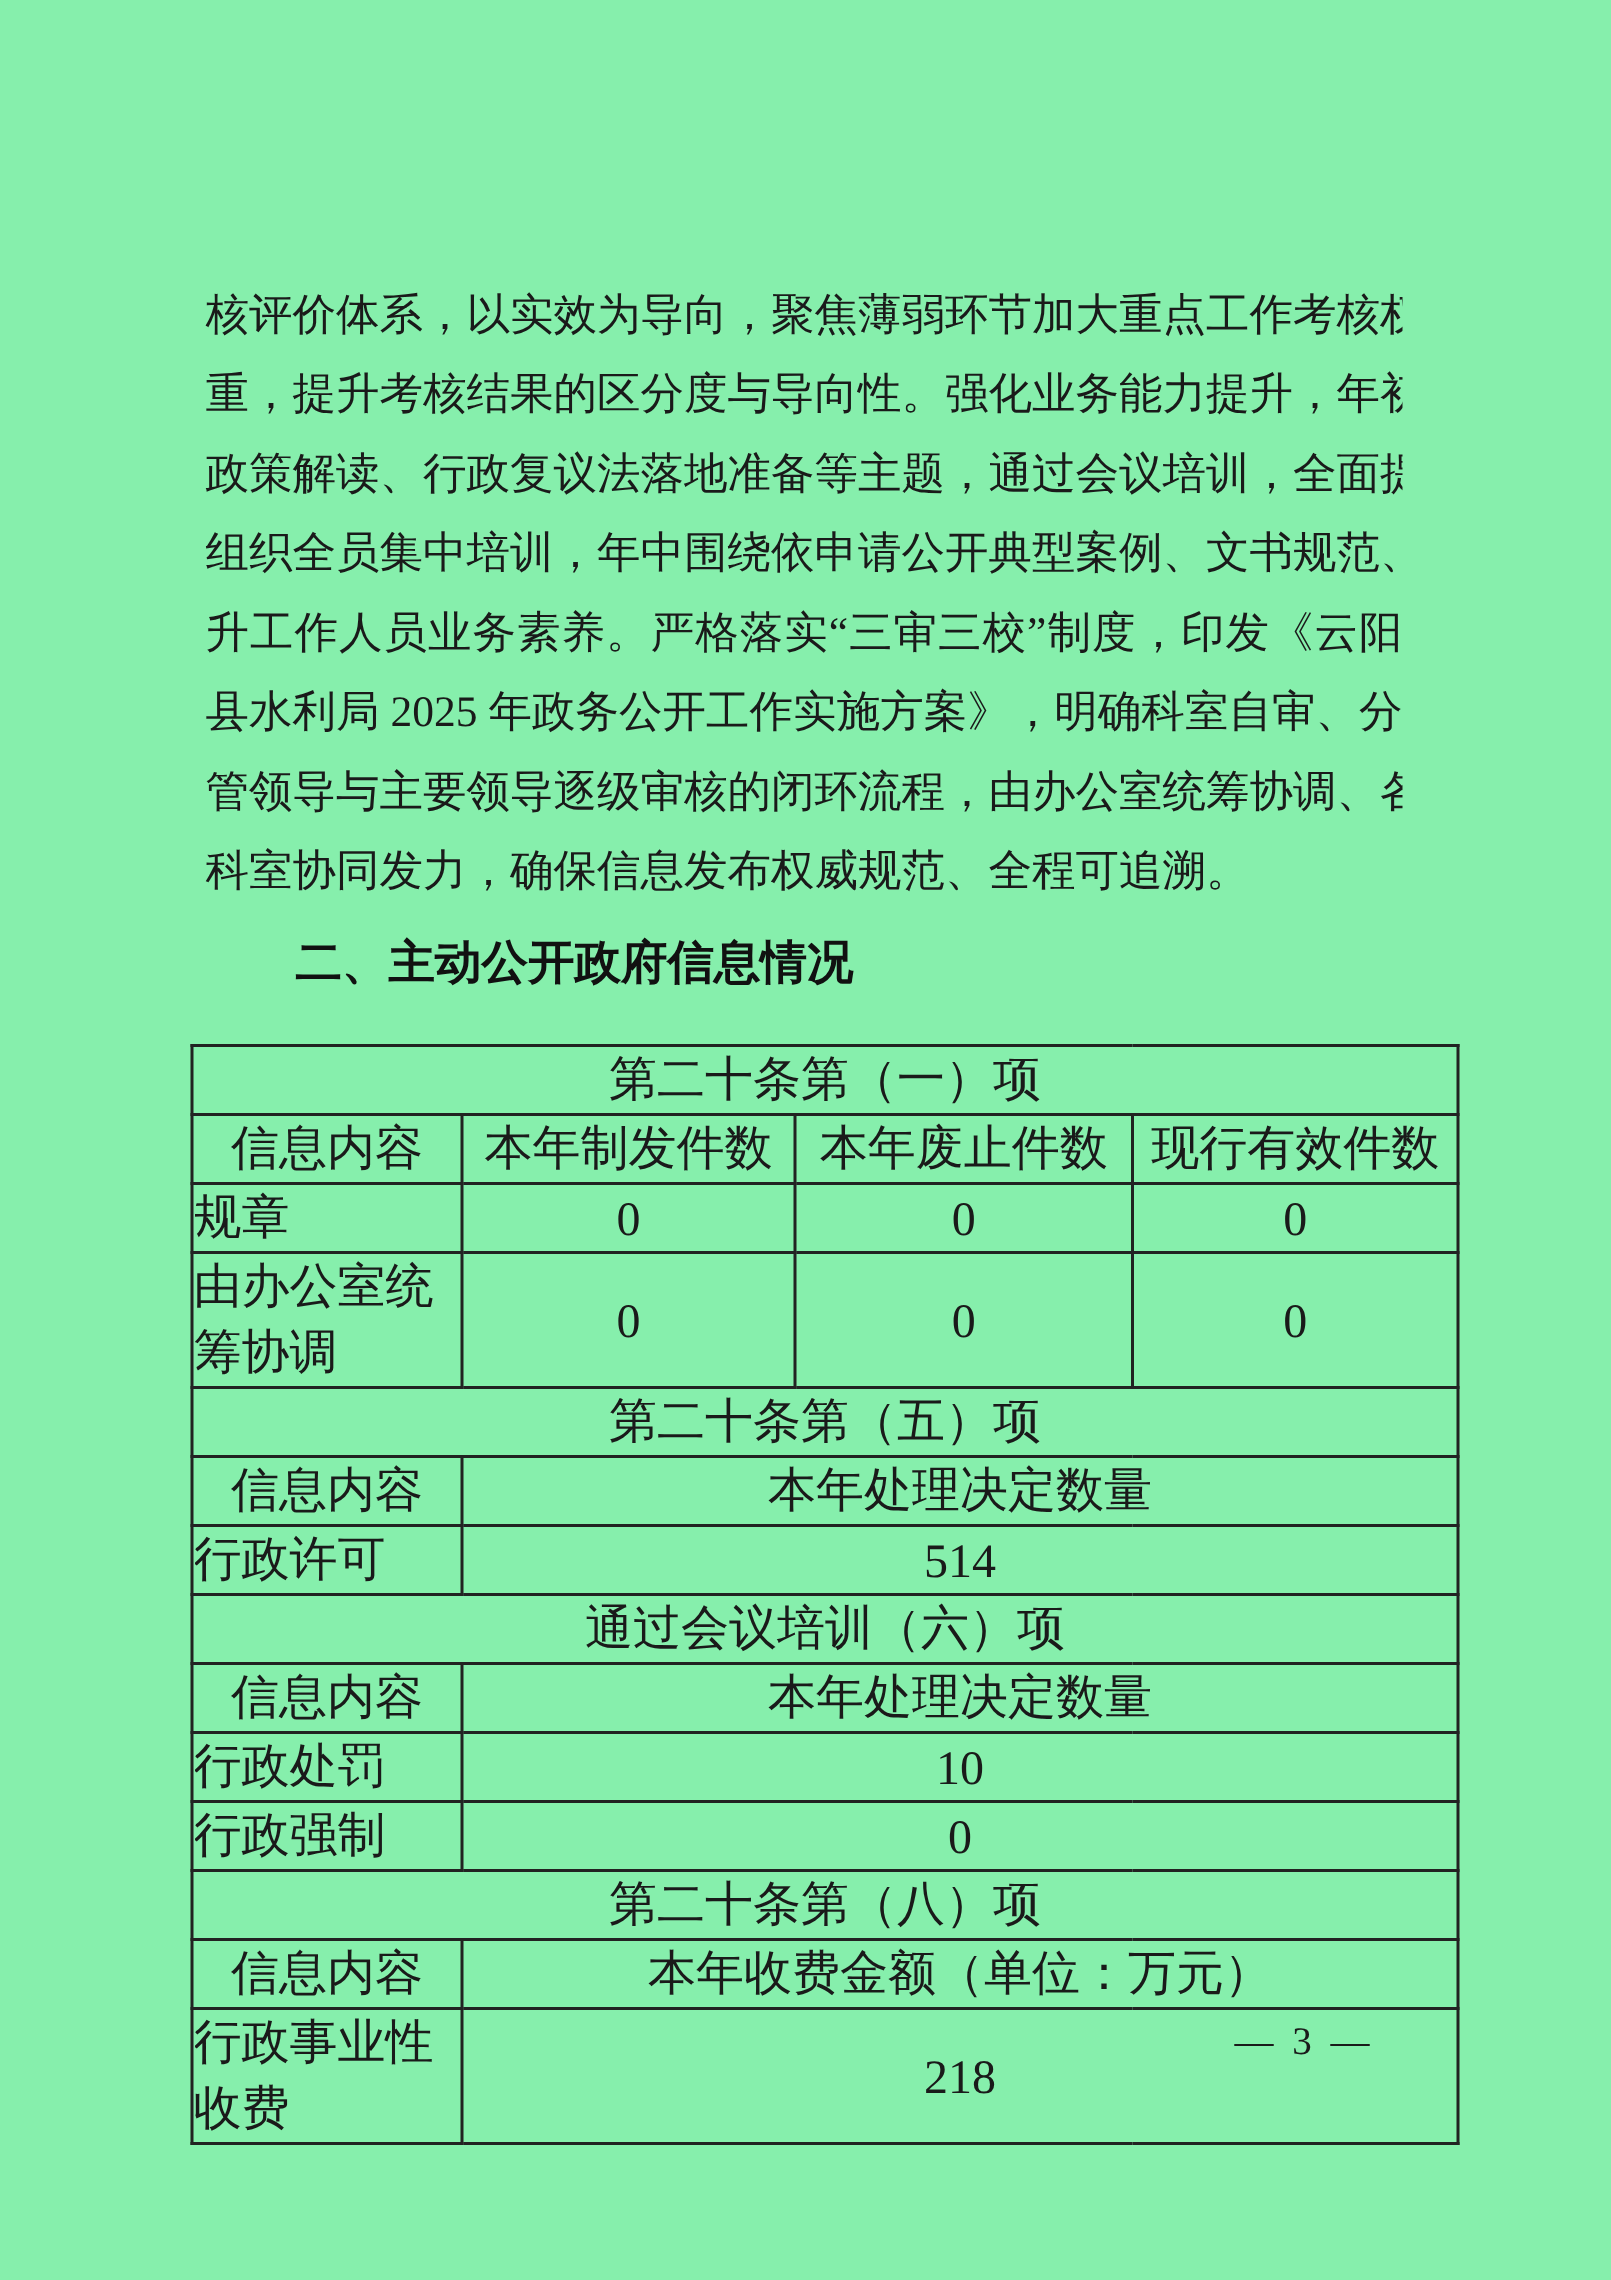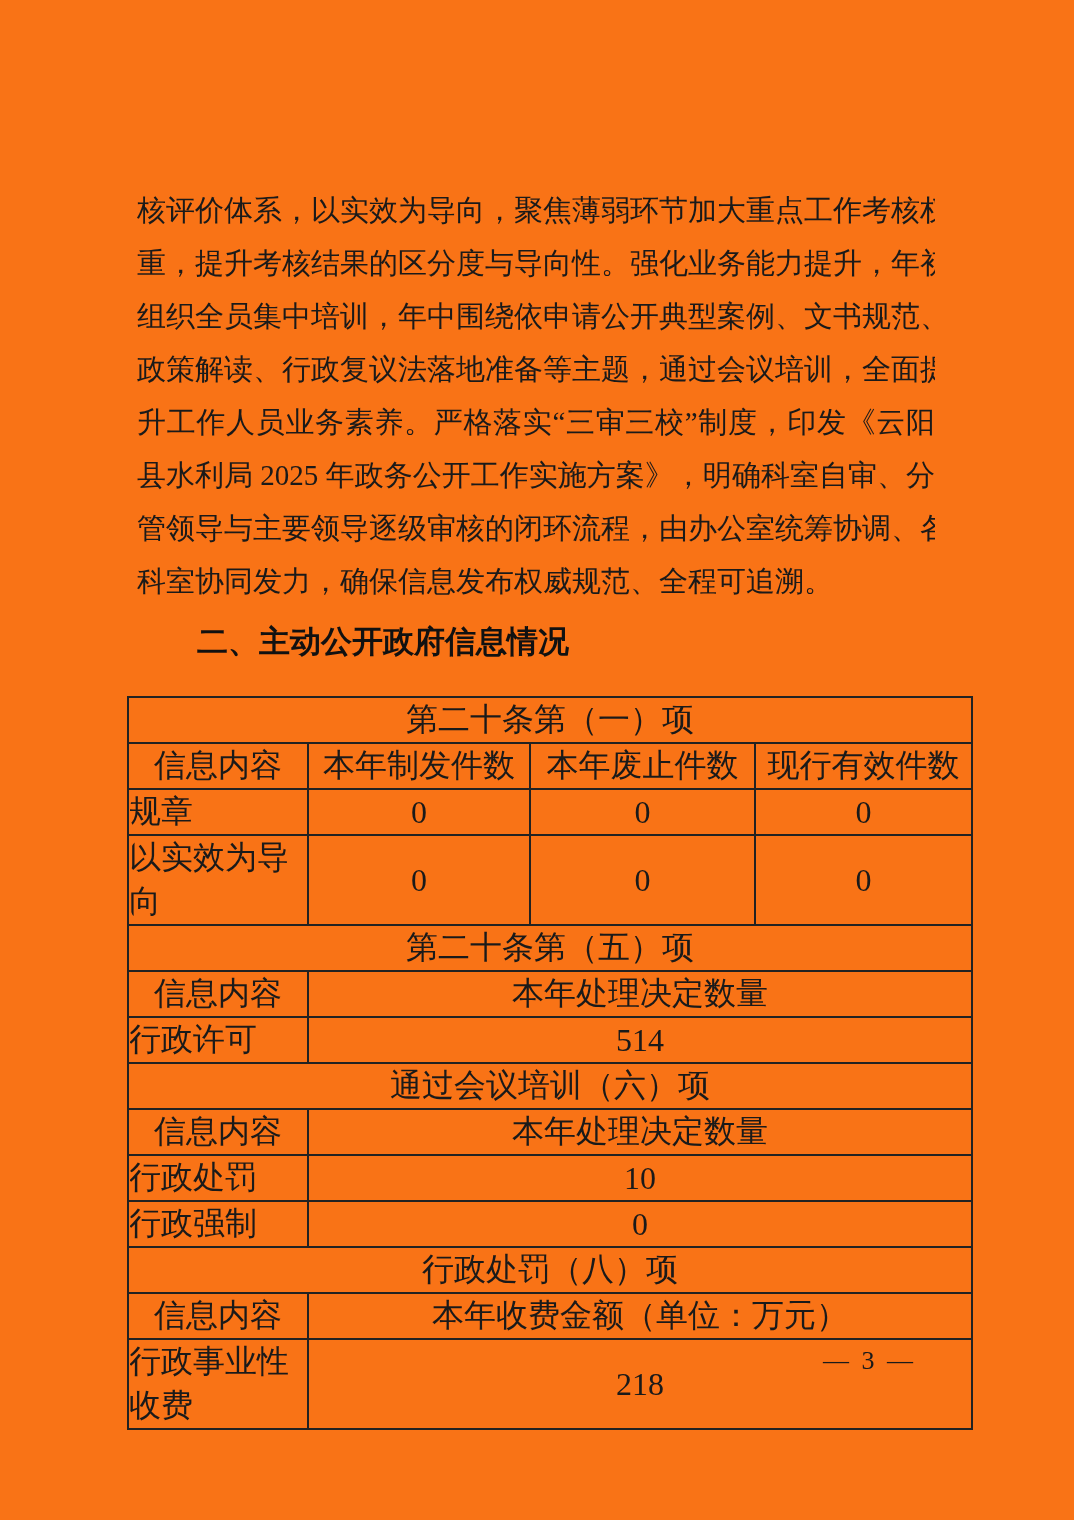--- a/index.html
+++ b/index.html
@@ -4,21 +4,21 @@
 <style>
   html, body {
     margin: 0;
     padding: 0;
     background: #ffffff;
   }
   .page {
     position: relative;
     width: 1074px;
     height: 1520px;
-    background: #f97316;
+    background: #86efac;
     color: #1a1a1a;
     font-family: "Liberation Serif", "DejaVu Serif", serif;
     overflow: hidden;
   }
 
   
   .paragraph {
     position: absolute;
     left: 137px;
     top: 184px;
@@ -84,22 +84,22 @@
   }
 </style>
 </head>
 <body>
 
 <div class="page">
 
   <div class="paragraph">
     <div class="line">核评价体系，以实效为导向，聚焦薄弱环节加大重点工作考核权</div>
     <div class="line">重，提升考核结果的区分度与导向性。强化业务能力提升，年初</div>
+    <div class="line">政策解读、行政复议法落地准备等主题，通过会议培训，全面提</div>
     <div class="line">组织全员集中培训，年中围绕依申请公开典型案例、文书规范、</div>
-    <div class="line">政策解读、行政复议法落地准备等主题，通过会议培训，全面提</div>
     <div class="line">升工作人员业务素养。严格落实“三审三校”制度，印发《云阳</div>
     <div class="line">县水利局 2025 年政务公开工作实施方案》，明确科室自审、分</div>
     <div class="line">管领导与主要领导逐级审核的闭环流程，由办公室统筹协调、各</div>
     <div class="line last">科室协同发力，确保信息发布权威规范、全程可追溯。</div>
   </div>
 
   <div class="heading">二、主动公开政府信息情况</div>
 
   <table class="doc-table">
     <colgroup>
@@ -118,21 +118,21 @@
         <td class="c-center">本年废止件数</td>
         <td class="c-center">现行有效件数</td>
       </tr>
       <tr class="r-norm">
         <td class="c-label">规章</td>
         <td class="c-center">0</td>
         <td class="c-center">0</td>
         <td class="c-center">0</td>
       </tr>
       <tr class="r-norm">
-        <td class="c-label">以实效为导向</td>
+        <td class="c-label">由办公室统筹协调</td>
         <td class="c-center">0</td>
         <td class="c-center">0</td>
         <td class="c-center">0</td>
       </tr>
       <tr class="r-section">
         <td class="c-center" colspan="4">第二十条第（五）项</td>
       </tr>
       <tr class="r-norm">
         <td class="c-center">信息内容</td>
         <td class="c-center" colspan="3">本年处理决定数量</td>
@@ -150,21 +150,21 @@
       </tr>
       <tr class="r-norm">
         <td class="c-label">行政处罚</td>
         <td class="c-center" colspan="3">10</td>
       </tr>
       <tr class="r-norm">
         <td class="c-label">行政强制</td>
         <td class="c-center" colspan="3">0</td>
       </tr>
       <tr class="r-section">
-        <td class="c-center" colspan="4">行政处罚（八）项</td>
+        <td class="c-center" colspan="4">第二十条第（八）项</td>
       </tr>
       <tr class="r-norm">
         <td class="c-center">信息内容</td>
         <td class="c-center" colspan="3">本年收费金额（单位：万元）</td>
       </tr>
       <tr class="r-last">
         <td class="c-label">行政事业性收费</td>
         <td class="c-center" colspan="3">218</td>
       </tr>
     </tbody>

